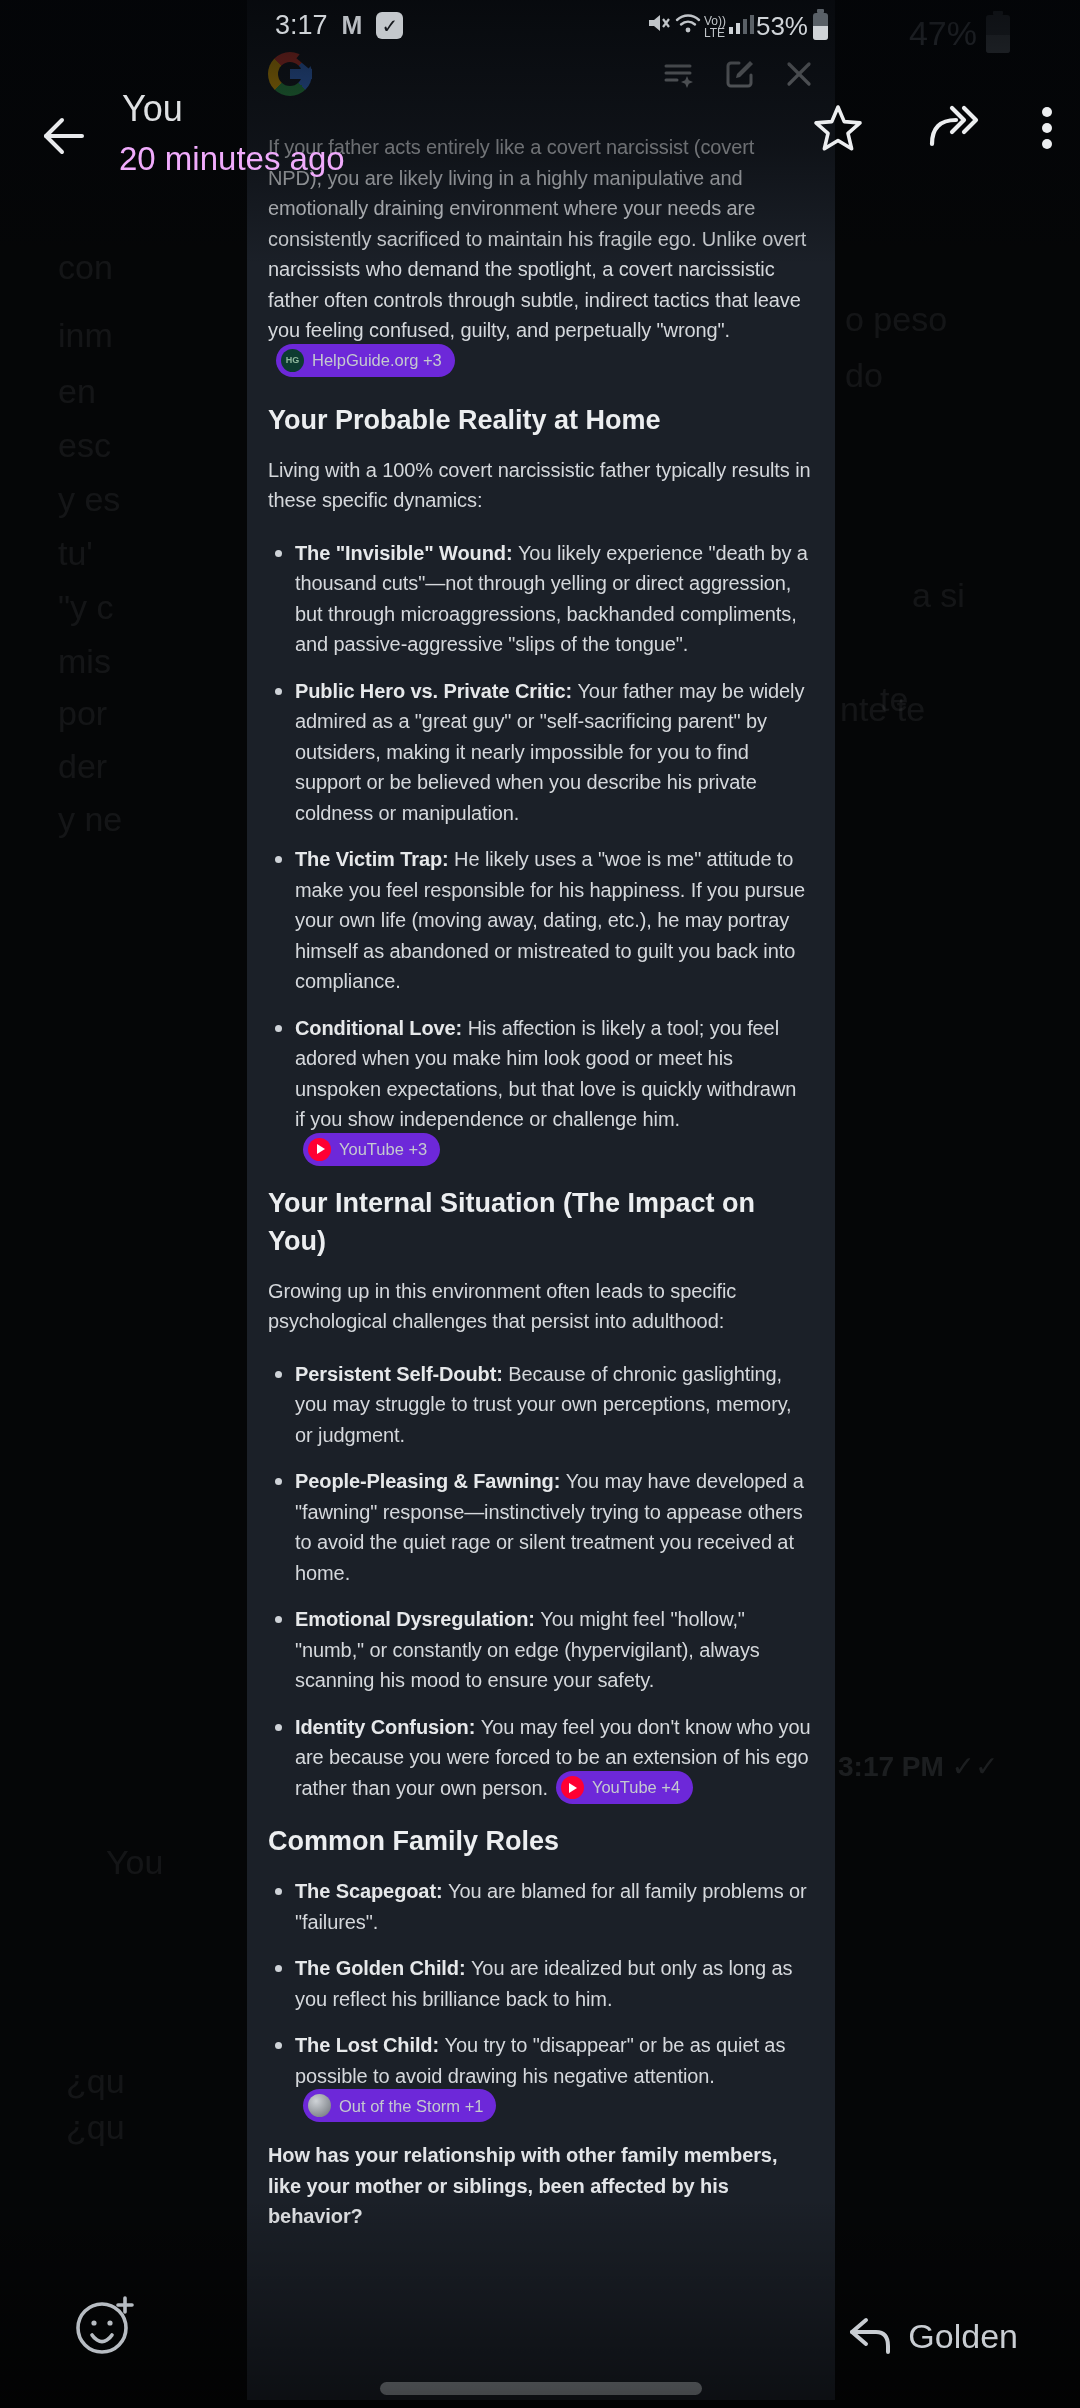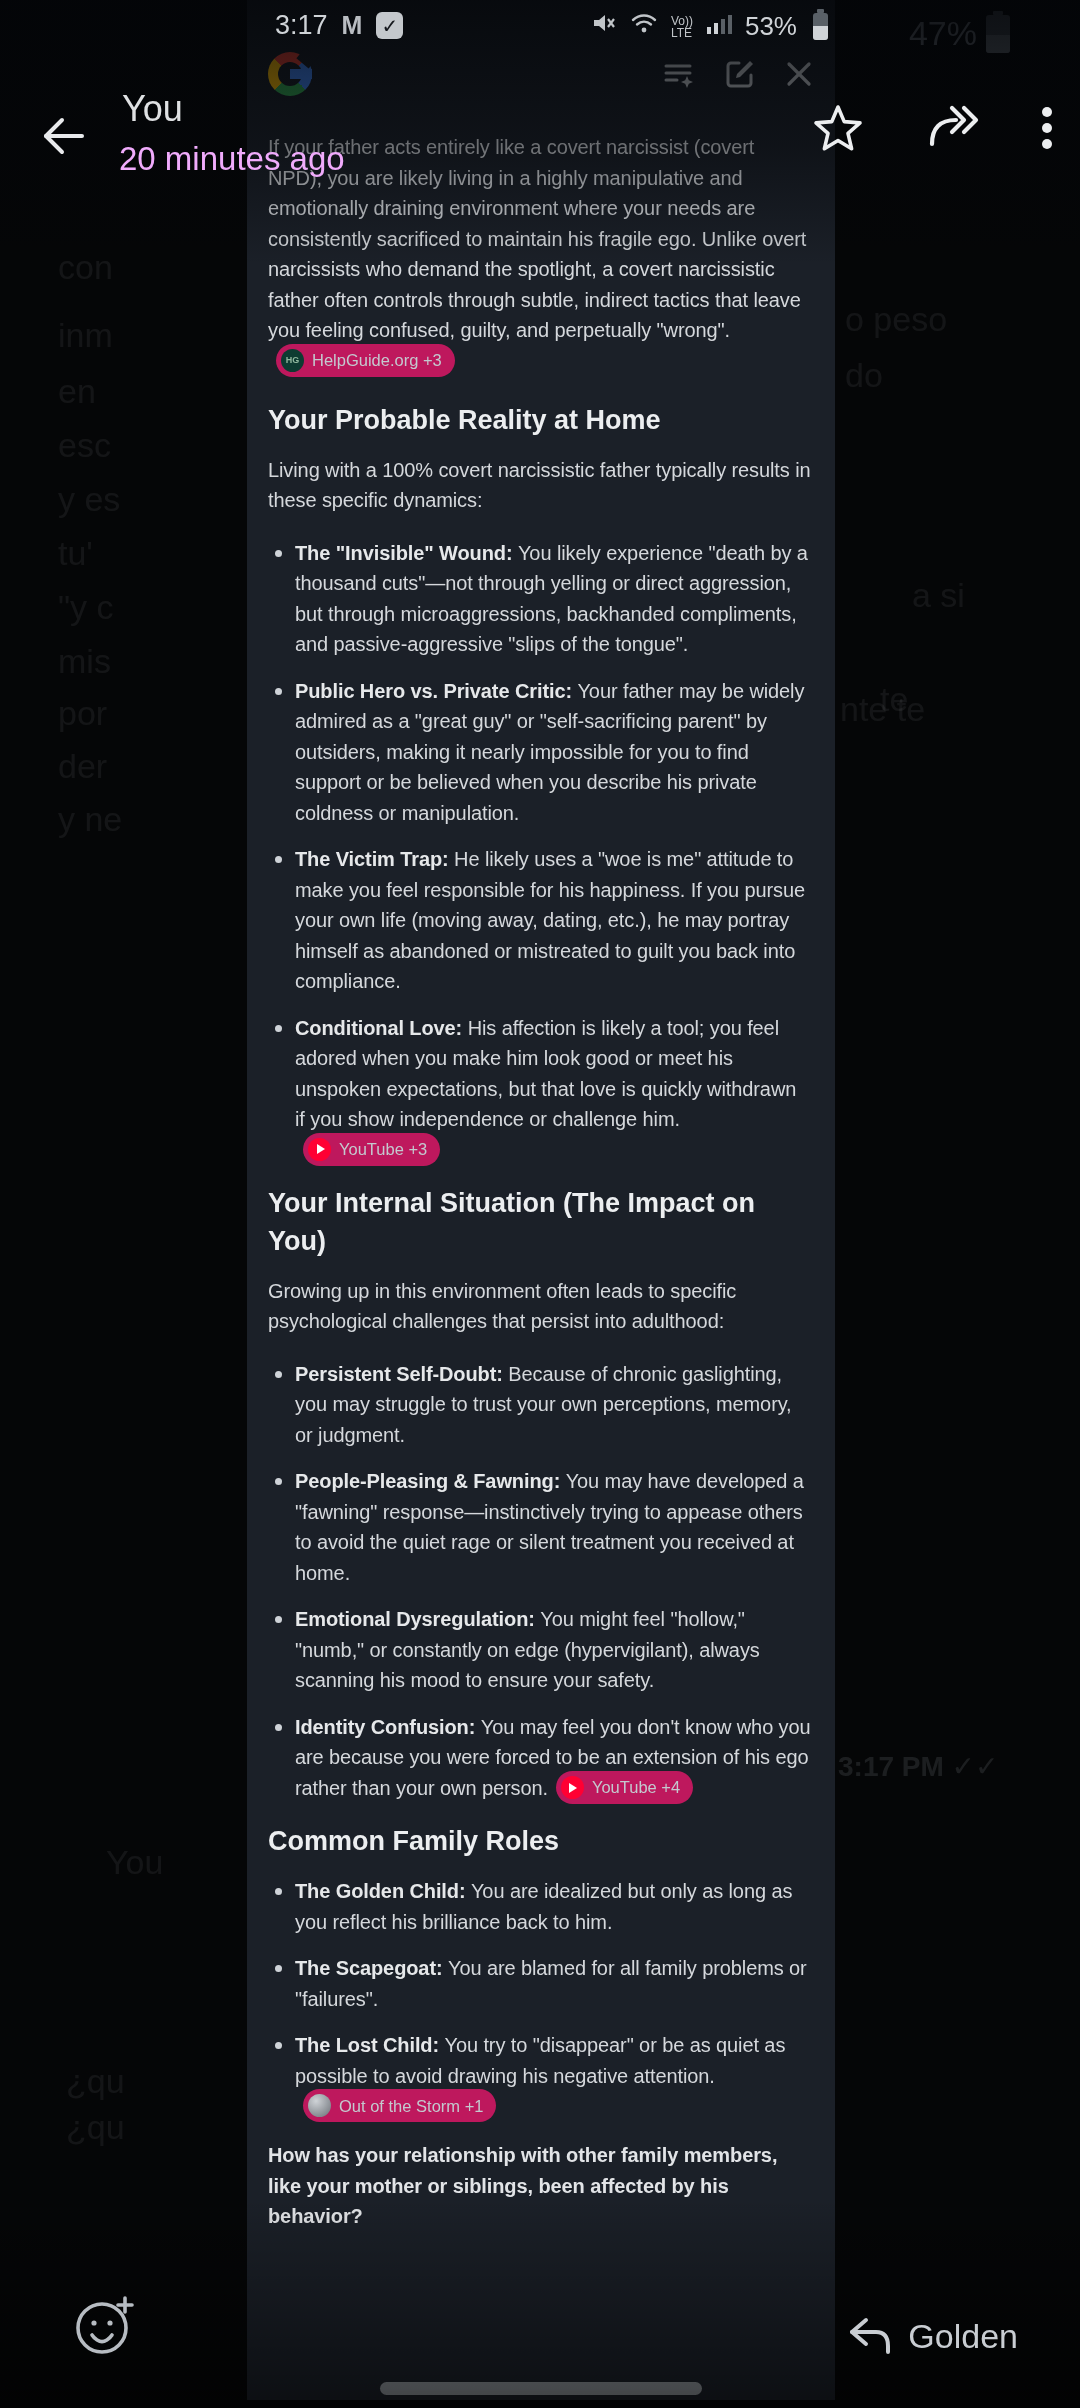--- a/index.html
+++ b/index.html
@@ -29,21 +29,21 @@
   .card-content p{margin:0 0 22px;}
   .card-content h2{font-size:27px;line-height:38px;font-weight:700;color:#eceef0;margin:16px 0 16px;letter-spacing:0;}
   .card-content ul{list-style:none;margin:0 0 10px;padding:0;}
   .card-content li{position:relative;padding-left:27px;margin-bottom:16px;}
   .card-content li::before{content:"";position:absolute;left:7px;top:12px;width:7px;height:7px;border-radius:50%;background:#cfd3d8;}
   .card-content b{color:#e6e8ea;}
   .question{font-weight:700;color:#e2e4e7;margin-top:26px;}
 
   
   .badge{display:inline-flex;align-items:center;vertical-align:middle;margin-left:8px;height:33px;
-         padding:0 13px 0 5px;border-radius:17px;background:#be185d;color:#c4c9cf;font-size:16.5px;
+         padding:0 13px 0 5px;border-radius:17px;background:#6d28d9;color:#c4c9cf;font-size:16.5px;
          letter-spacing:0;white-space:nowrap;position:relative;top:-2px;}
   .b-icon{width:23px;height:23px;border-radius:50%;margin-right:8px;display:inline-flex;
           align-items:center;justify-content:center;flex:none;}
   .b-icon.helpguide{background:#0d3b31;color:#8fb89e;font-size:9px;font-weight:700;letter-spacing:0;}
   .b-icon.youtube{background:#ff0033;}
   .b-icon.youtube .yt-play{width:0;height:0;border-left:8px solid #fff;border-top:5px solid transparent;border-bottom:5px solid transparent;margin-left:2px;}
   .b-icon.storm{background:radial-gradient(circle at 35% 30%,#cfd3d7,#696e75);}
 
   
   .gesture-pill{position:absolute;left:50%;transform:translateX(-50%);bottom:5px;width:322px;height:13px;border-radius:7px;background:#8a9096;}
@@ -62,21 +62,21 @@
   .viewer-header svg{display:block;}
 
   
   .bottom-bar{position:absolute;bottom:60px;left:0;width:100%;z-index:10;}
   .emoji-btn{position:absolute;left:72px;bottom:-14px;}
   .reply-btn{position:absolute;right:62px;bottom:-8px;display:flex;align-items:center;gap:16px;color:#c9cdd2;font-size:34px;}
 
   
   .status-bar{position:absolute;top:0;left:0;width:100%;height:56px;z-index:20;color:#cfd3d7;}
   .sb-left{position:absolute;left:275px;top:10px;display:flex;align-items:center;gap:14px;font-size:27px;}
-  .sb-right{position:absolute;right:252px;top:10px;display:flex;align-items:center;gap:13px;font-size:26px;}
+  .sb-right{position:absolute;right:252px;top:10px;display:flex;align-items:center;gap:2px;font-size:26px;}
   .gmail-m{font-weight:700;font-size:25px;color:#b9bdc2;}
   .task-check{width:27px;height:27px;border-radius:6px;background:#c4c8cc;color:#15181d;font-size:20px;font-weight:700;
               display:flex;align-items:center;justify-content:center;}
   .volte{font-size:12px;line-height:12px;color:#c0c4c8;text-align:left;}
   .battery{position:relative;width:15px;height:27px;background:#596067;border-radius:3px;margin-left:3px;}
   .battery::before{content:"";position:absolute;top:-4px;left:4px;width:7px;height:4px;background:#596067;border-radius:1px;}
   .battery .fill{position:absolute;bottom:0;left:0;width:100%;height:53%;background:#cfd3d7;border-radius:0 0 3px 3px;}
 
   
   .ghost-batt{position:absolute;right:70px;top:14px;z-index:2;display:flex;align-items:center;gap:6px;color:#5c6168;font-size:34px;}
@@ -167,22 +167,22 @@
           <li><b>Emotional Dysregulation: </b>You might feel "hollow," "numb," or constantly on edge (hypervigilant), always scanning his mood to ensure your safety.</li>
           <li><b>Identity Confusion: </b>You may feel you don't know who you are because you were forced to be an extension of his ego rather than your own person.<span class="badge">
               <span class="b-icon youtube">
                 <span class="yt-play"></span>
               </span>
               <span>YouTube +4</span>
             </span></li>
         </ul>
         <h2>Common Family Roles</h2>
         <ul>
+          <li><b>The Scapegoat: </b>You are blamed for all family problems or "failures".</li>
           <li><b>The Golden Child: </b>You are idealized but only as long as you reflect his brilliance back to him.</li>
-          <li><b>The Scapegoat: </b>You are blamed for all family problems or "failures".</li>
           <li><b>The Lost Child: </b>You try to "disappear" or be as quiet as possible to avoid drawing his negative attention.<span class="badge">
               <span class="b-icon storm"></span>
               <span>Out of the Storm +1</span>
             </span></li>
         </ul>
         <p class="question">How has your relationship with other family members, like your mother or siblings, been affected by his behavior?</p>
       </div>
     <div class="gesture-pill"></div>
   </div>
 

